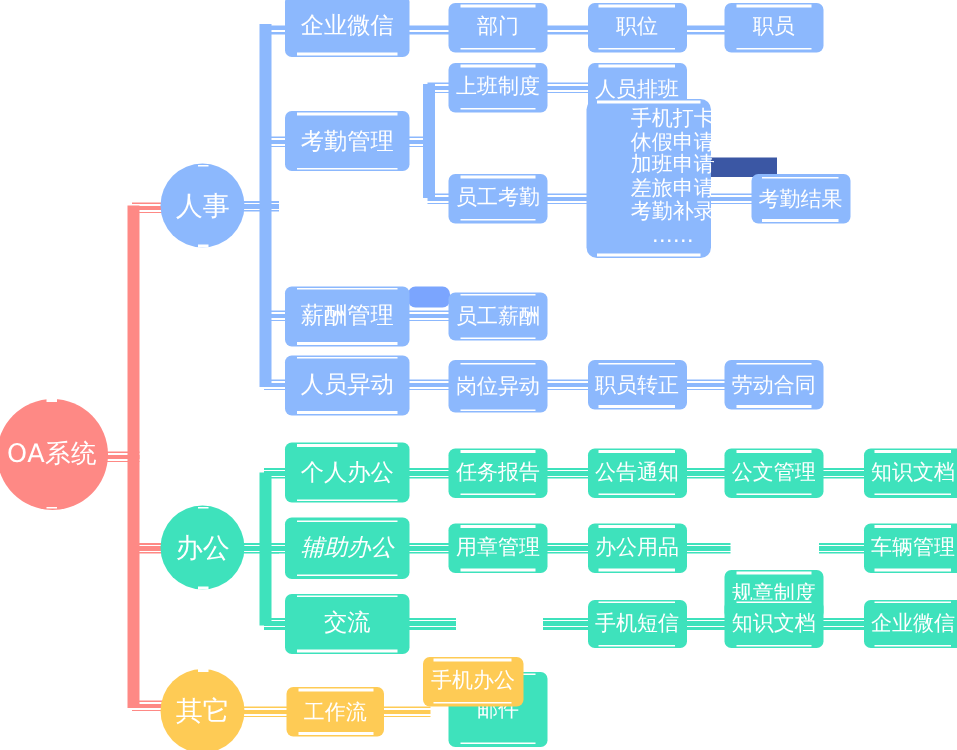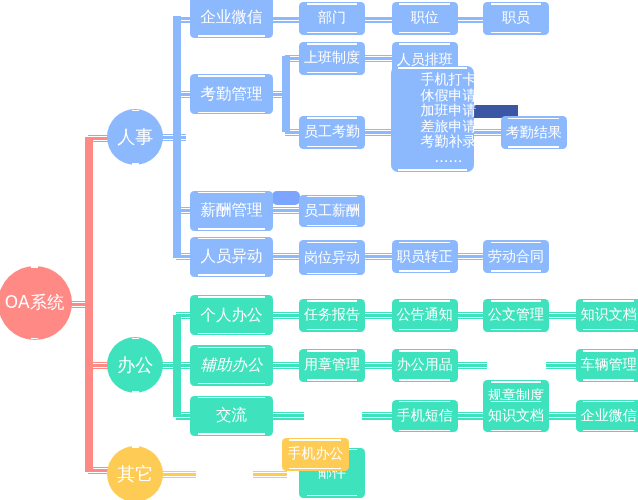--- a/index.html
+++ b/index.html
@@ -216,18 +216,21 @@
   <div class="link link-off" style="left:454px;top:412.2px;width:33px;"></div>
   <div class="node box c-off t-l3" style="left:483.0px;top:399.55px;width:65.8px;height:32.7px;">
     <span>知识文档</span>
   </div>
   <div class="link link-off" style="left:546px;top:412.2px;width:34px;"></div>
   <div class="node box c-off t-l3" style="left:575.8px;top:399.55px;width:65.8px;height:32.7px;">
     <span>企业微信</span>
   </div>
 
   <div class="link link-oth" style="left:161px;top:470.85px;width:35px;"></div>
+  <div class="node box c-oth t-l3" style="left:191.0px;top:458.2px;width:65.0px;height:32.7px;">
+    <span>工作流</span>
+  </div>
   <div class="link link-oth" style="left:253px;top:470.85px;width:34px;"></div>
   <div class="node box c-oth t-l3" style="left:281.9px;top:438px;width:67.0px;height:32.7px;">
     <span>手机办公</span>
   </div>
 
 </div>
 
 </body></html>

